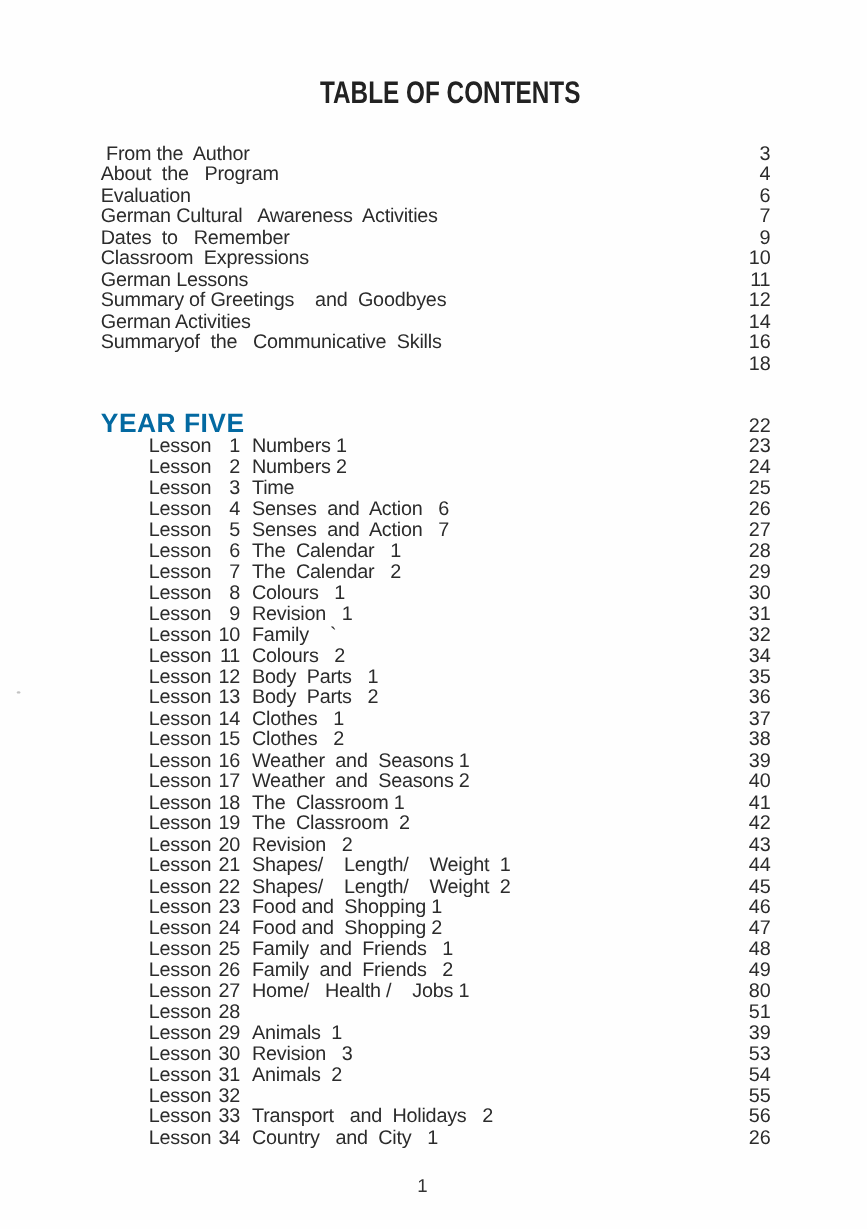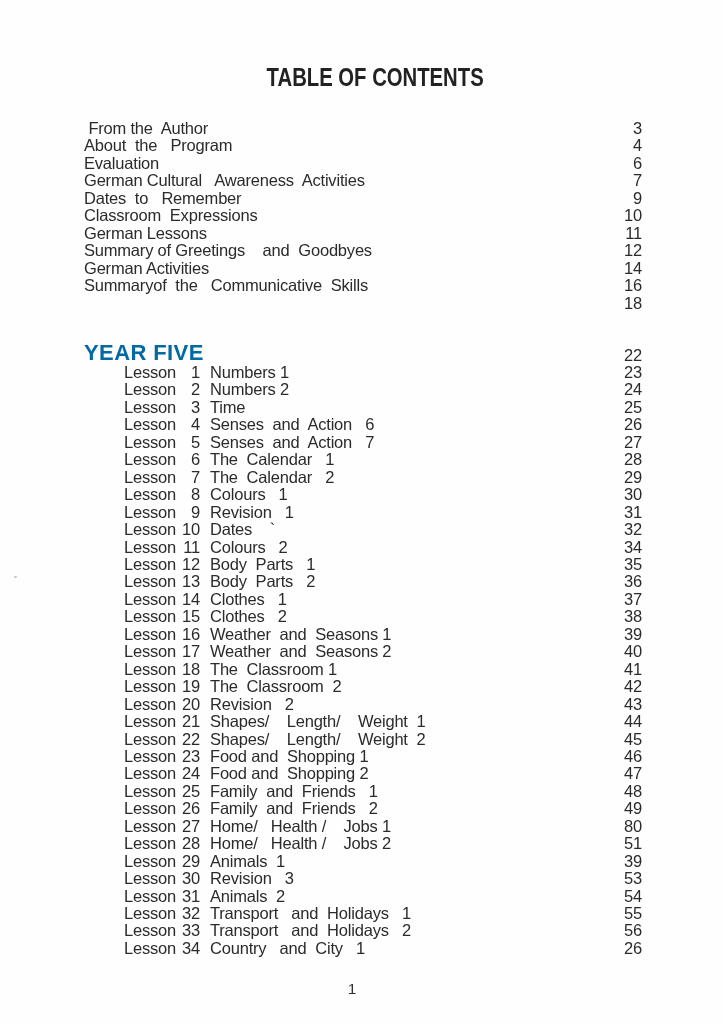--- a/index.html
+++ b/index.html
@@ -237,21 +237,21 @@
       <div class="row lesson">
         <span class="lw">Lesson</span>
         <span class="ln">9</span>
         <span class="lt">Revision   1</span>
         <span class="p">31</span>
       </div>
 
       <div class="row lesson">
         <span class="lw">Lesson</span>
         <span class="ln">10</span>
-        <span class="lt">Dates    `</span>
+        <span class="lt">Family    `</span>
         <span class="p">32</span>
       </div>
 
       <div class="row lesson">
         <span class="lw">Lesson</span>
         <span class="ln">11</span>
         <span class="lt">Colours   2</span>
         <span class="p">34</span>
       </div>
 
@@ -363,21 +363,20 @@
       <div class="row lesson">
         <span class="lw">Lesson</span>
         <span class="ln">27</span>
         <span class="lt">Home/   Health /    Jobs 1</span>
         <span class="p">80</span>
       </div>
 
       <div class="row lesson">
         <span class="lw">Lesson</span>
         <span class="ln">28</span>
-        <span class="lt">Home/   Health /    Jobs 2</span>
         <span class="p">51</span>
       </div>
 
       <div class="row lesson">
         <span class="lw">Lesson</span>
         <span class="ln">29</span>
         <span class="lt">Animals  1</span>
         <span class="p">39</span>
       </div>
 
@@ -391,21 +390,20 @@
       <div class="row lesson">
         <span class="lw">Lesson</span>
         <span class="ln">31</span>
         <span class="lt">Animals  2</span>
         <span class="p">54</span>
       </div>
 
       <div class="row lesson">
         <span class="lw">Lesson</span>
         <span class="ln">32</span>
-        <span class="lt">Transport   and  Holidays   1</span>
         <span class="p">55</span>
       </div>
 
       <div class="row lesson">
         <span class="lw">Lesson</span>
         <span class="ln">33</span>
         <span class="lt">Transport   and  Holidays   2</span>
         <span class="p">56</span>
       </div>
 

